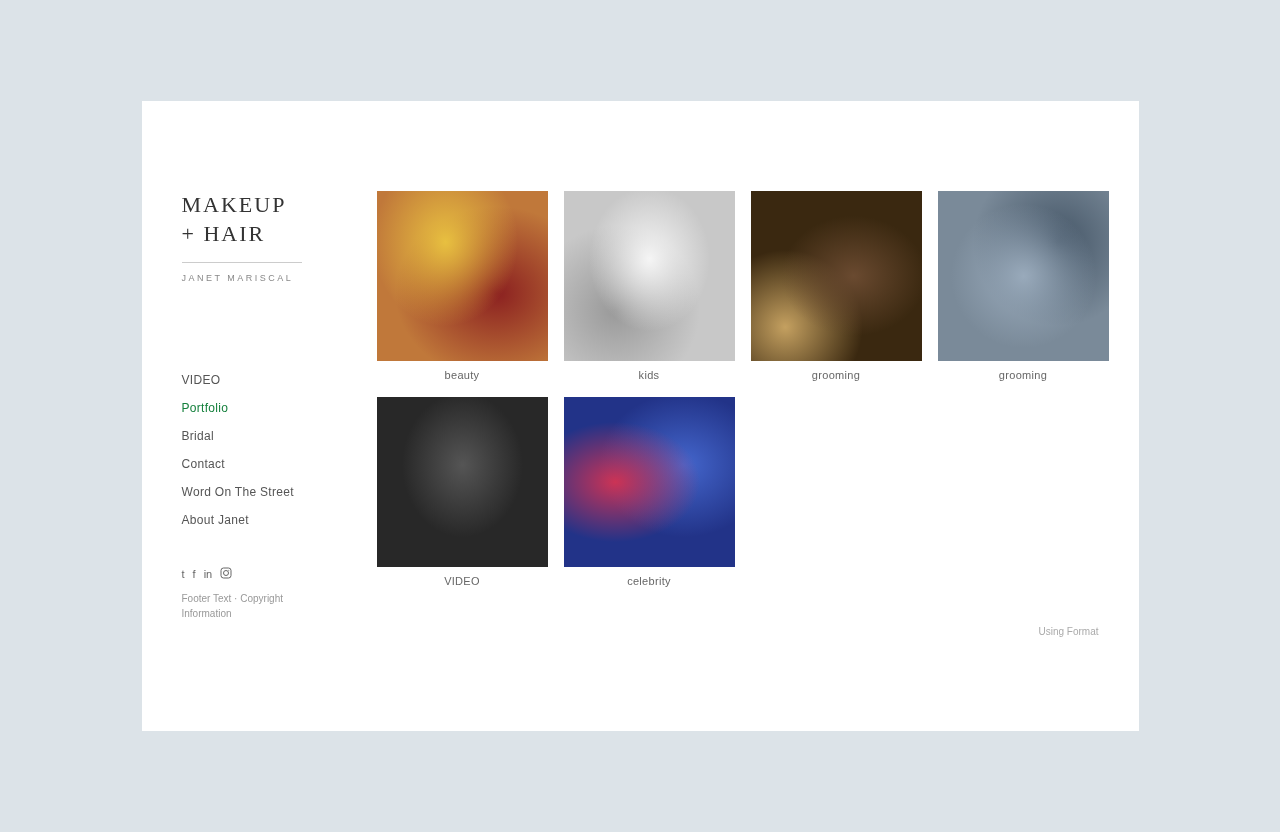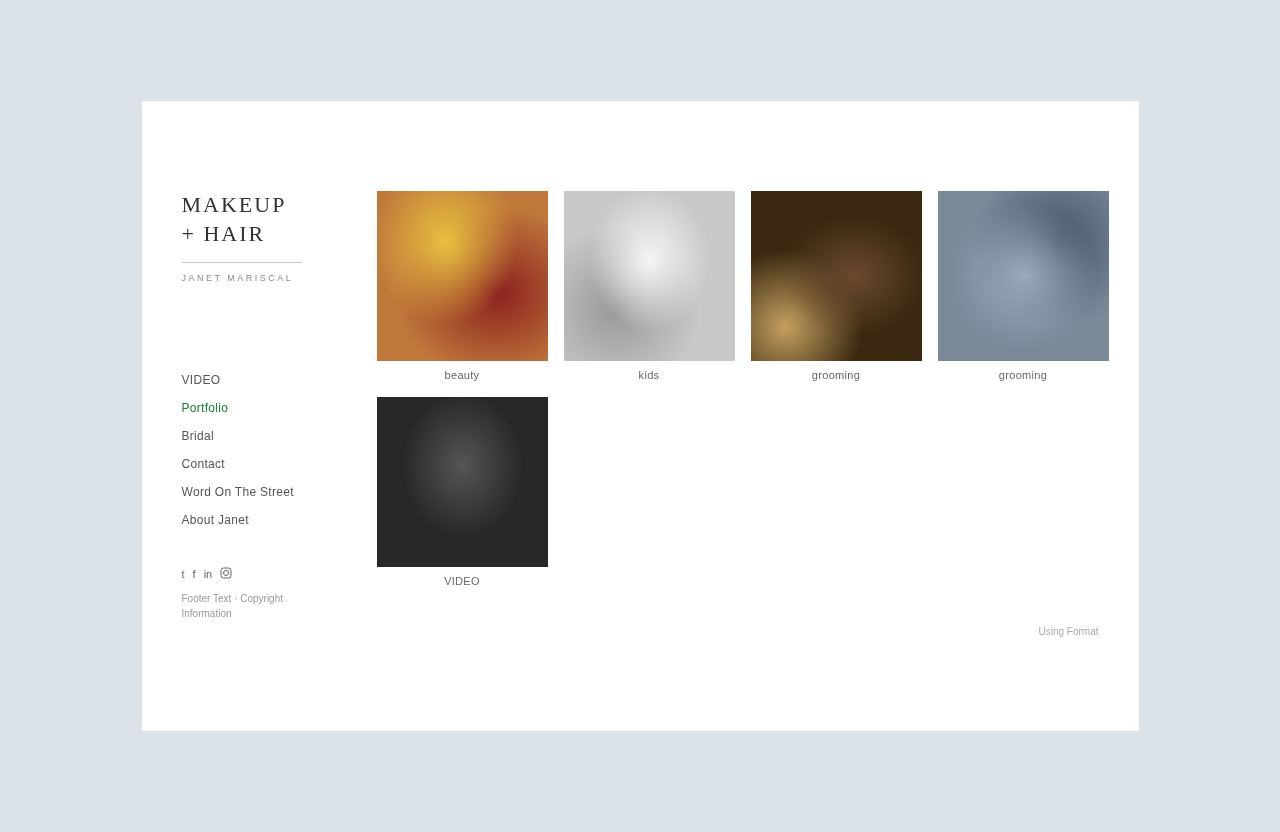--- a/index.html
+++ b/index.html
@@ -282,20 +282,26 @@
       </div>
 
       <div class="portfolio-item">
         <div class="portfolio-image">
           <div class="portfolio-image-inner img-video-sim"></div>
         </div>
         <span class="portfolio-label">VIDEO</span>
       </div>
 
 
+      <div class="portfolio-item">
+        <div class="portfolio-image">
+          <div class="portfolio-image-inner img-celebrity-sim"></div>
+        </div>
+        <span class="portfolio-label">celebrity</span>
+      </div>
 
     </div>
 
     <div class="using-format">
       <a>Using Format</a>
     </div>
   </main>
 </div>
 
 </body></html>

